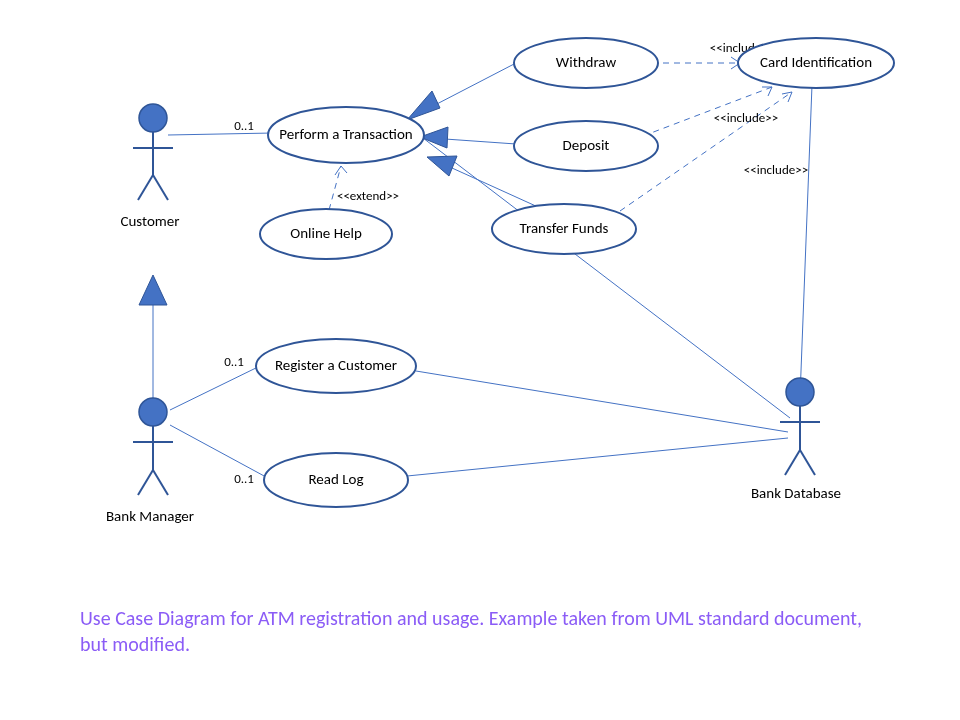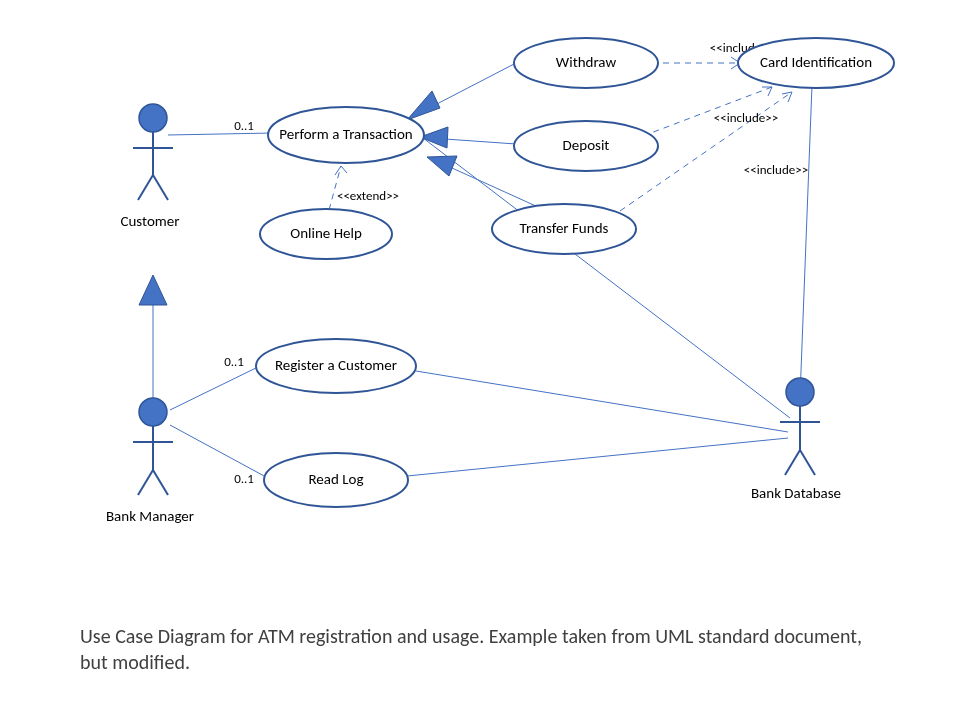--- a/index.html
+++ b/index.html
@@ -56,25 +56,25 @@
     text-anchor: middle;
   }
   .actor-label {
     font-size: 15px;
     fill: #000;
     text-anchor: middle;
   }
   .caption {
     position: absolute;
     left: 80px;
-    top: 623px;
+    top: 605px;
     width: 800px;
     font-size: 20px;
     line-height: 1.3;
-    color: #404040;
+    color: #8b5cf6;
   }
 </style>
 </head>
 <body>
 
 <svg width="960" height="720">
 
   
 
   

